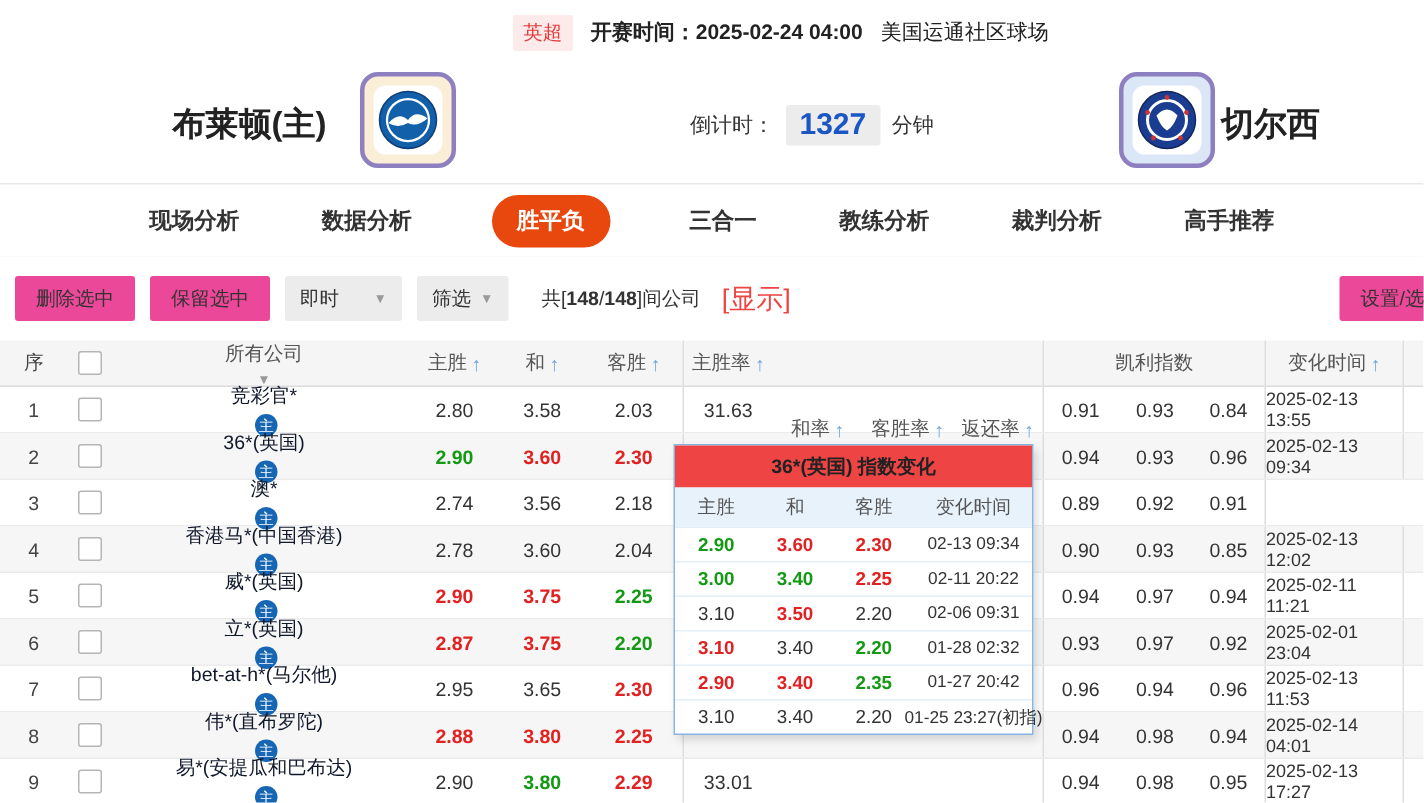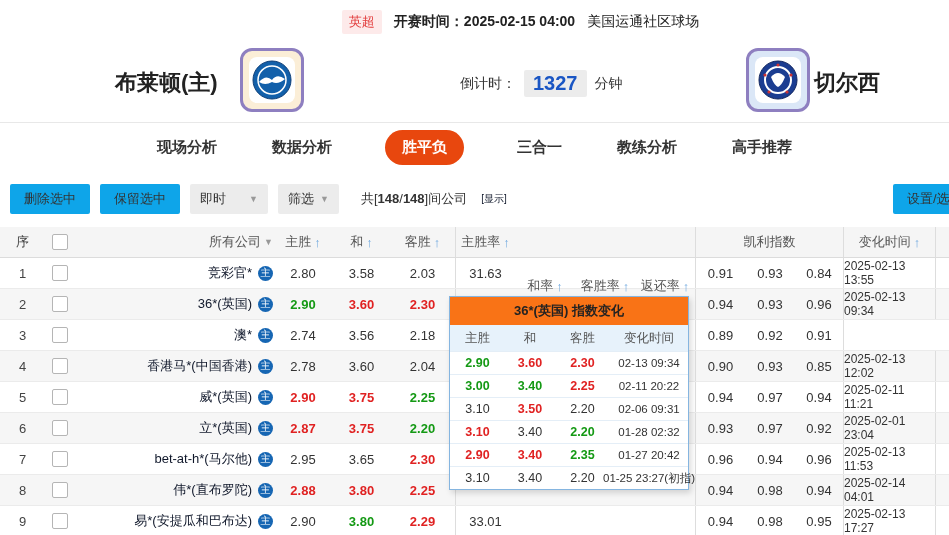--- a/index.html
+++ b/index.html
@@ -26,72 +26,72 @@
   .countdown{position:absolute;left:460px;top:30px;display:flex;align-items:center;gap:8px;font-size:14px;color:#333;}
   .countdown-value{background:#ececec;color:#1a56c4;font-size:20px;font-weight:bold;padding:2px 9px;border-radius:2px;}
   
   .tabs-band{position:absolute;top:122px;left:0;width:100%;height:48px;border-top:1px solid #e8e8e8;
     border-bottom:1px solid #ededed;display:flex;align-items:center;justify-content:center;gap:51px;background:#fff;}
   .tab{font-size:15px;font-weight:bold;color:#333;cursor:pointer;padding:8px 2px;}
   .tab.active{background:#e8470e;color:#fff;border-radius:18px;padding:8px 17px;}
   
   .toolbar{position:absolute;top:171px;left:0;width:100%;height:56px;display:flex;align-items:center;
     gap:10px;padding-left:10px;box-sizing:border-box;background:#fff;}
-  .tbtn{background:#0ea5e9;color:#333;font-size:13px;height:30px;line-height:30px;padding:0 14px;
+  .tbtn{background:#ec4899;color:#333;font-size:13px;height:30px;line-height:30px;padding:0 14px;
     border-radius:2px;white-space:nowrap;}
   .tdrop{background:#ececec;color:#333;font-size:13px;height:30px;display:flex;align-items:center;
     border-radius:2px;padding:0 10px;gap:6px;}
   .drop-wide{width:58px;justify-content:space-between;}
   .tri{color:#999;font-size:9px;}
   .summary{font-size:13px;color:#333;margin-left:12px;}
   .summary b{font-weight:bold;}
-  .show-link{color:#0f172a;font-size:10px;margin-left:4px;cursor:pointer;}
+  .show-link{color:#ef4444;font-size:18px;margin-left:4px;cursor:pointer;}
   .settings-btn{position:absolute;left:893px;top:13px;width:86px;}
   
   .table-wrap{position:absolute;top:227px;left:0;width:949px;}
   .trow{display:flex;height:31px;box-sizing:border-box;border-bottom:1px solid #ebebeb;background:#fff;font-size:13px;}
   .trow.alt{background:#f6f6f6;}
   .thead{background:#f5f5f5;color:#555;border-bottom:1px solid #dcdcdc;}
   .cell{display:flex;align-items:center;justify-content:center;height:100%;box-sizing:border-box;gap:3px;}
   .c-no{width:45px;color:#444;}
   .c-chk{width:30px;}
-  .c-comp{width:198px;justify-content:flex-end;padding-left:4px;}
+  .c-comp{width:198px;justify-content:center;padding-left:4px;flex-direction:column;}
   .c-o1{width:60px;}.c-o2{width:57px;}.c-o3{width:65px;}
   .c-r1{width:60px;border-left:1px solid #ddd;}
   .c-r2,.c-r3,.c-r4{width:60px;margin-top:44px;}
   .c-k1{width:50px;border-left:1px solid #ddd;}
   .c-k2{width:50px;}.c-k3{width:48px;}
   .c-kelly{width:148px;border-left:1px solid #ddd;}
   .c-time{width:92px;border-left:1px solid #ddd;font-size:12px;}
   .c-end{flex:1;border-left:1px solid #ddd;}
   .chkbox{width:14px;height:14px;border:1px solid #b5b5b5;border-radius:2px;background:#fff;display:inline-block;}
   .arr{color:#6ca6de;font-weight:bold;font-size:13px;}
   .comp-name{color:#0f172a;}
   .badge{width:15px;height:15px;border-radius:50%;background:#1666b3;color:#fff;font-size:10px;
     display:flex;align-items:center;justify-content:center;margin-left:3px;flex:none;}
   .v-r{color:#e02222;font-weight:bold;}
   .v-g{color:#149914;font-weight:bold;}
   .v-k{color:#333;}
   
   .popup{position:absolute;left:449px;top:296px;width:240px;z-index:5;background:#fff;
     border:1px solid #85b5e0;box-shadow:2px 3px 6px rgba(0,0,0,.15);box-sizing:border-box;}
-  .popup-title{height:28px;background:#f97316;display:flex;align-items:center;justify-content:center;
+  .popup-title{height:28px;background:#ef4444;display:flex;align-items:center;justify-content:center;
     font-size:13px;font-weight:bold;color:#222;}
   .popup-head{height:26px;background:#e7f2fb;display:flex;align-items:center;font-size:12.5px;color:#555;}
   .prow{height:22px;display:flex;align-items:center;font-size:12.5px;border-top:1px solid #e4eef7;}
   .pc{display:flex;align-items:center;justify-content:center;box-sizing:border-box;}
   .p1{width:55px;}.p2{width:50px;}.p3{width:55px;}.p4{width:78px;}
   .ptime{font-size:11.5px;color:#333;white-space:nowrap;}
 </style>
 </head>
 <body>
 
 <div class="top-info">
   <span class="league-badge">英超</span>
-  <span class="kickoff"><span>开赛时间：</span><span>2025-02-15 04:00</span></span>
+  <span class="kickoff"><span>开赛时间：</span><span>2025-02-24 04:00</span></span>
   <span class="venue">美国运通社区球场</span>
 </div>
 
 <div class="teams-row">
   <div class="team-name home-name">布莱顿(主)</div>
   <div class="logo-box home-logo">
     <div class="logo-inner">
       <svg width="42" height="42" viewBox="0 0 42 42">
         <circle cx="21" cy="21" r="19" fill="#1260aa" stroke="#0d3d76" stroke-width="1"></circle>
         <circle cx="21" cy="21" r="14" fill="none" stroke="#fff" stroke-width="1.5"></circle>
@@ -120,20 +120,21 @@
   </div>
   <div class="team-name away-name">切尔西</div>
 </div>
 
 <div class="tabs-band">
     <div class="tab">现场分析</div>
     <div class="tab">数据分析</div>
     <div class="tab active">胜平负</div>
     <div class="tab">三合一</div>
     <div class="tab">教练分析</div>
+    <div class="tab">裁判分析</div>
     <div class="tab">高手推荐</div>
   </div>
 
 <div class="toolbar">
   <div class="tbtn">删除选中</div>
   <div class="tbtn">保留选中</div>
   <div class="tdrop drop-wide">
     <span>即时</span>
     <span class="tri">▼</span>
   </div>

